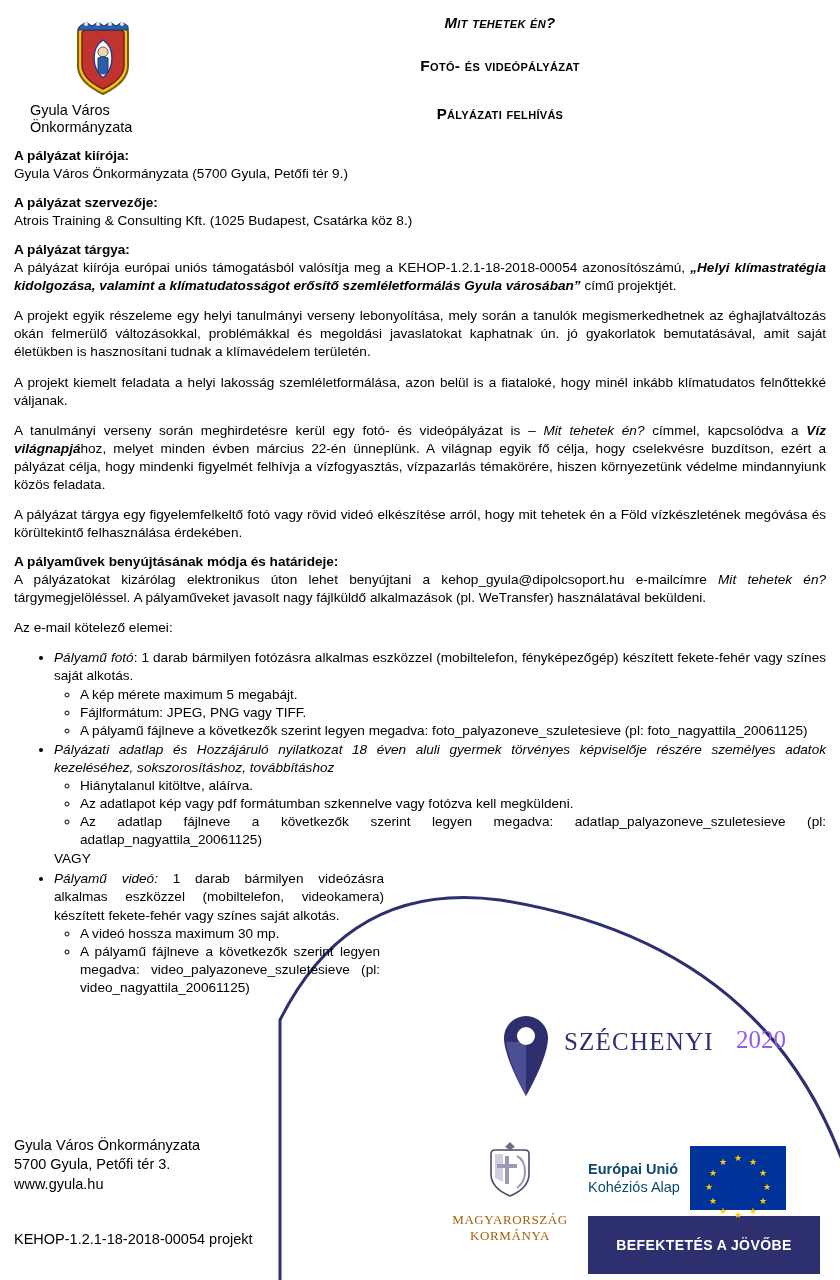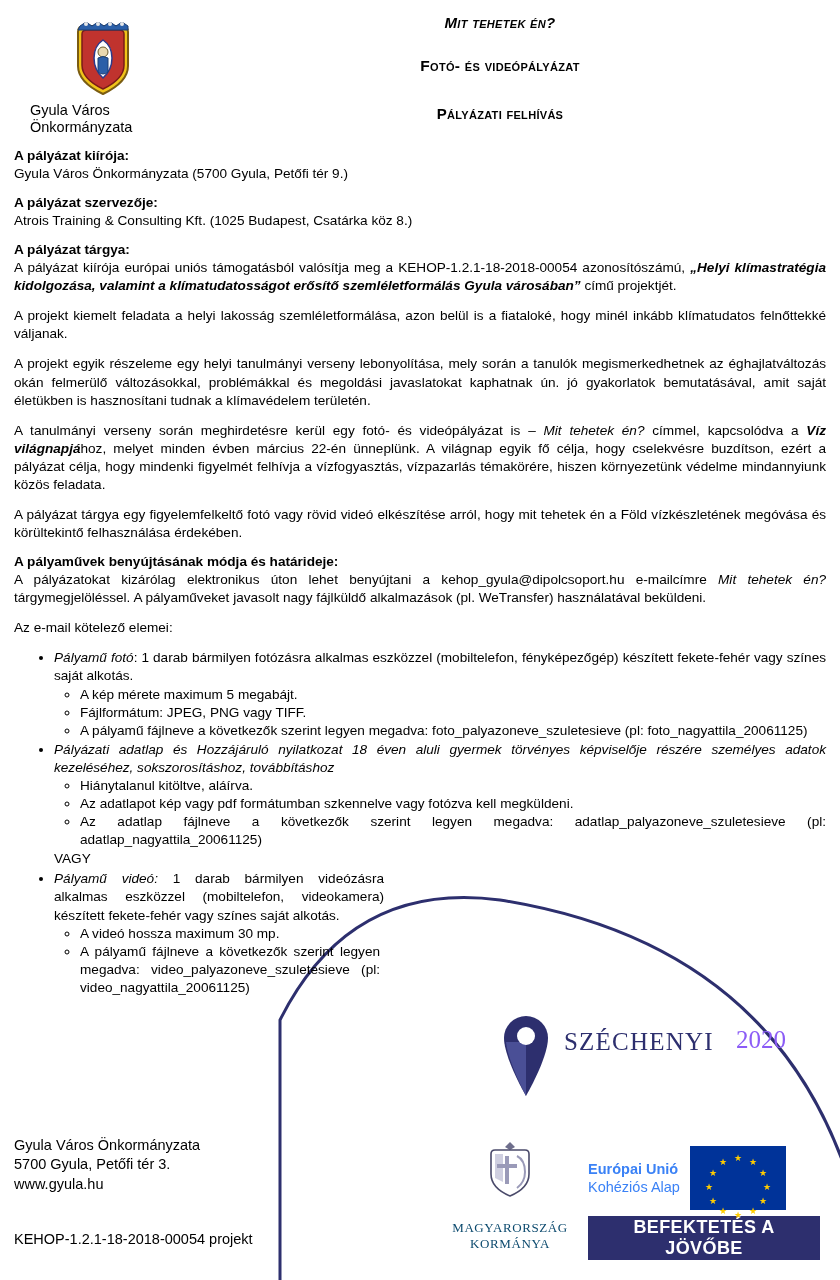--- a/index.html
+++ b/index.html
@@ -184,35 +184,35 @@
     position: absolute;
     left: 0;
     top: 0;
     width: 140px;
     text-align: center;
   }
   .magyar-cap {
     font-family: "Liberation Serif", serif;
     font-size: 13px;
     letter-spacing: .6px;
-    color: #0c4a6e;
+    color: #a16207;
     line-height: 1.25;
-    margin-top: 20px;
+    margin-top: 12px;
   }
   .eu-block {
     position: absolute;
     left: 148px;
     top: 8px;
     width: 232px;
   }
   .eu-row { display: flex; align-items: center; }
   .eu-text {
     font-size: 14.5px;
     line-height: 1.25;
-    color: #3b82f6;
+    color: #0c4a6e;
     font-family: "Liberation Sans", sans-serif;
     padding-right: 10px;
   }
   .eu-text .eu1 { font-weight: bold; }
   .eu-flag {
     width: 96px;
     height: 64px;
     background: #003399;
     position: relative;
     flex: 0 0 auto;
@@ -221,23 +221,23 @@
     position: absolute;
     color: #ffcc00;
     font-size: 9px;
     line-height: 9px;
   }
   .befektetes {
     margin-top: 6px;
     background: #2d2f6e;
     color: #ffffff;
     font-weight: bold;
-    font-size: 18px;
+    font-size: 14px;
     letter-spacing: .4px;
-    padding: 1px 8px;
+    padding: 21px 8px;
     text-align: center;
     width: 232px;
     box-sizing: border-box;
   }
 </style>
 </head>
 <body>
 
 <div class="page">
 
@@ -276,22 +276,22 @@
     <p class="b">A pályázat kiírója:</p>
     <p class="t">Gyula Város Önkormányzata (5700 Gyula, Petőfi tér 9.)</p>
 
     <p class="b">A pályázat szervezője:</p>
     <p class="t">Atrois Training &amp; Consulting Kft. (1025 Budapest, Csatárka köz 8.)</p>
 
     <p class="b">A pályázat tárgya:</p>
 
     <p class="t"><span>A pályázat kiírója európai uniós támogatásból valósítja meg a KEHOP-1.2.1-18-2018-00054 azonosítószámú, </span><span class="bi">„Helyi klímastratégia kidolgozása, valamint a klímatudatosságot erősítő szemléletformálás Gyula városában”</span><span> című projektjét.</span></p>
 
+    <p class="t">A projekt egyik részeleme egy helyi tanulmányi verseny lebonyolítása, mely során a tanulók megismerkedhetnek az éghajlatváltozás okán felmerülő változásokkal, problémákkal és megoldási javaslatokat kaphatnak ún. jó gyakorlatok bemutatásával, amit saját életükben is hasznosítani tudnak a klímavédelem területén.</p>
     <p class="t">A projekt kiemelt feladata a helyi lakosság szemléletformálása, azon belül is a fiataloké, hogy minél inkább klímatudatos felnőttekké váljanak.</p>
-    <p class="t">A projekt egyik részeleme egy helyi tanulmányi verseny lebonyolítása, mely során a tanulók megismerkedhetnek az éghajlatváltozás okán felmerülő változásokkal, problémákkal és megoldási javaslatokat kaphatnak ún. jó gyakorlatok bemutatásával, amit saját életükben is hasznosítani tudnak a klímavédelem területén.</p>
 
     <p class="t"><span>A tanulmányi verseny során meghirdetésre kerül egy fotó- és videópályázat is – </span><i>Mit tehetek én?</i><span> címmel, kapcsolódva a </span><span class="bi">Víz világnapjá</span><span>hoz, melyet minden évben március 22-én ünneplünk. A világnap egyik fő célja, hogy cselekvésre buzdítson, ezért a pályázat célja, hogy mindenki figyelmét felhívja a vízfogyasztás, vízpazarlás témakörére, hiszen környezetünk védelme mindannyiunk közös feladata.</span></p>
 
     <p class="t">A pályázat tárgya egy figyelemfelkeltő fotó vagy rövid videó elkészítése arról, hogy mit tehetek én a Föld vízkészletének megóvása és körültekintő felhasználása érdekében.</p>
 
     <p class="b">A pályaművek benyújtásának módja és határideje:</p>
 
     <p class="t"><span>A pályázatokat kizárólag elektronikus úton lehet benyújtani a kehop_gyula@dipolcsoport.hu e-mailcímre </span><i>Mit tehetek én?</i><span> tárgymegjelöléssel. A pályaműveket javasolt nagy fájlküldő alkalmazások (pl. WeTransfer) használatával beküldeni.</span></p>
 
     <p class="t">Az e-mail kötelező elemei:</p>

